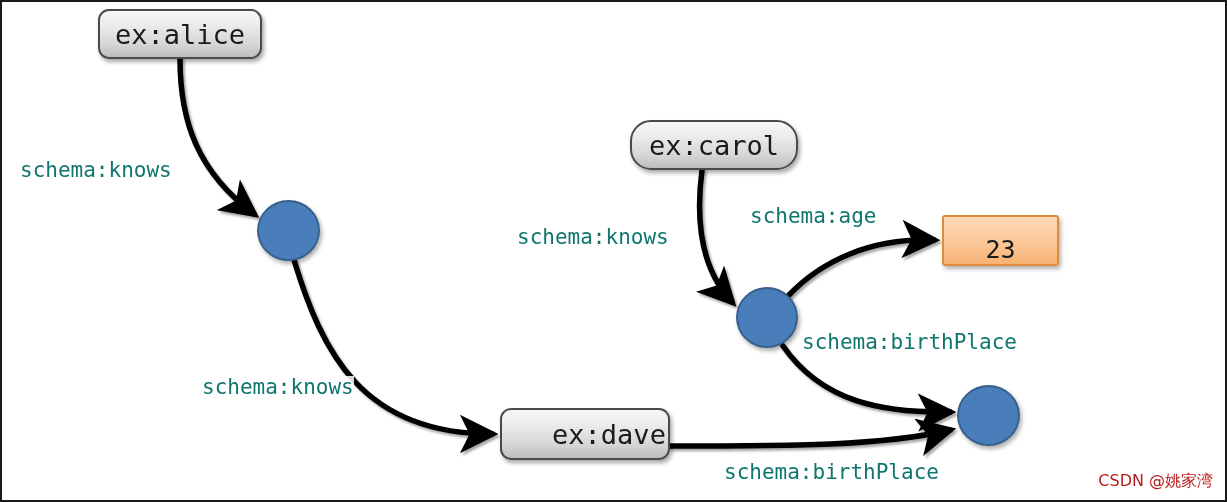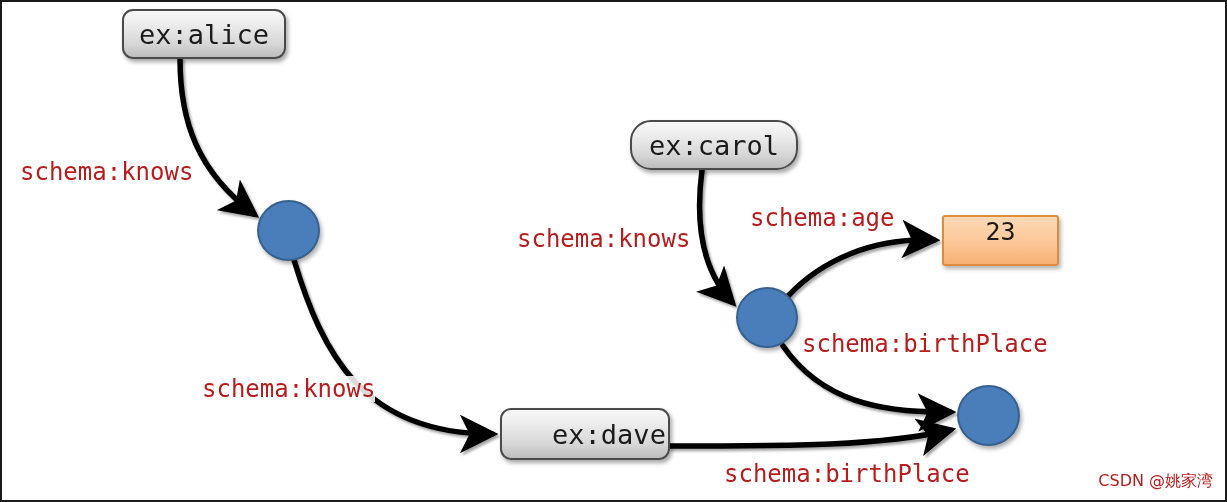--- a/index.html
+++ b/index.html
@@ -46,43 +46,43 @@
   
   .literal-node {
     position: absolute;
     box-sizing: border-box;
     border: 2px solid #e08a3c;
     border-radius: 3px;
     background: linear-gradient(to bottom, #fcd7b2 0%, #fbc795 55%, #f9b madeup 100%);
     background: linear-gradient(to bottom, #fdd9b6 0%, #fbc594 60%, #f7b173 100%);
     box-shadow: 2px 3px 4px rgba(0,0,0,0.3);
     display: flex;
-    align-items: flex-start;
+    align-items: flex-end;
     justify-content: center;
     color: #1b1b1b;
     font-size: 25px;
     z-index: 4;
   }
 
   
   .bnode {
     position: absolute;
     box-sizing: border-box;
     border: 2px solid #36618f;
     border-radius: 50%;
     background: #4a7ebb;
     box-shadow: 2px 3px 4px rgba(0,0,0,0.32);
     z-index: 3;
   }
 
   
   .edge-label {
     position: absolute;
-    color: #b91c1c;
-    font-size: 24px;
+    color: #0f766e;
+    font-size: 21px;
     white-space: nowrap;
     background: rgba(255,255,255,0.86);
     line-height: 1.1;
     z-index: 5;
   }
   .datatype-label {
     position: absolute;
     color: #141414;
     font-size: 21px;
     white-space: nowrap;
@@ -125,21 +125,21 @@
       <path d="M 700 168 C 693 222, 700 268, 730 300" marker-end="url(#arrow)"></path>
 
       <path d="M 786 294 C 820 258, 870 236, 932 238" marker-end="url(#arrow)"></path>
 
       <path d="M 781 344 C 820 400, 880 411, 948 410" marker-end="url(#arrow)"></path>
 
       <path d="M 668 444 C 790 444, 880 444, 948 428" marker-end="url(#arrow)"></path>
     </g>
   </svg>
 
-  <div class="iri-node" style="left:96px; top:7px; width:164px; height:50px;margin-left:24px;">
+  <div class="iri-node" style="left:96px; top:7px; width:164px; height:50px;">
     <span>ex:alice</span>
   </div>
 
   <div class="iri-node" style="left:628px; top:118px; width:168px; height:50px;border-radius:21px;">
     <span>ex:carol</span>
   </div>
 
   <div class="iri-node" style="left:498px; top:406px; width:170px; height:52px;padding-left:48px;">
     <span>ex:dave</span>
   </div>

